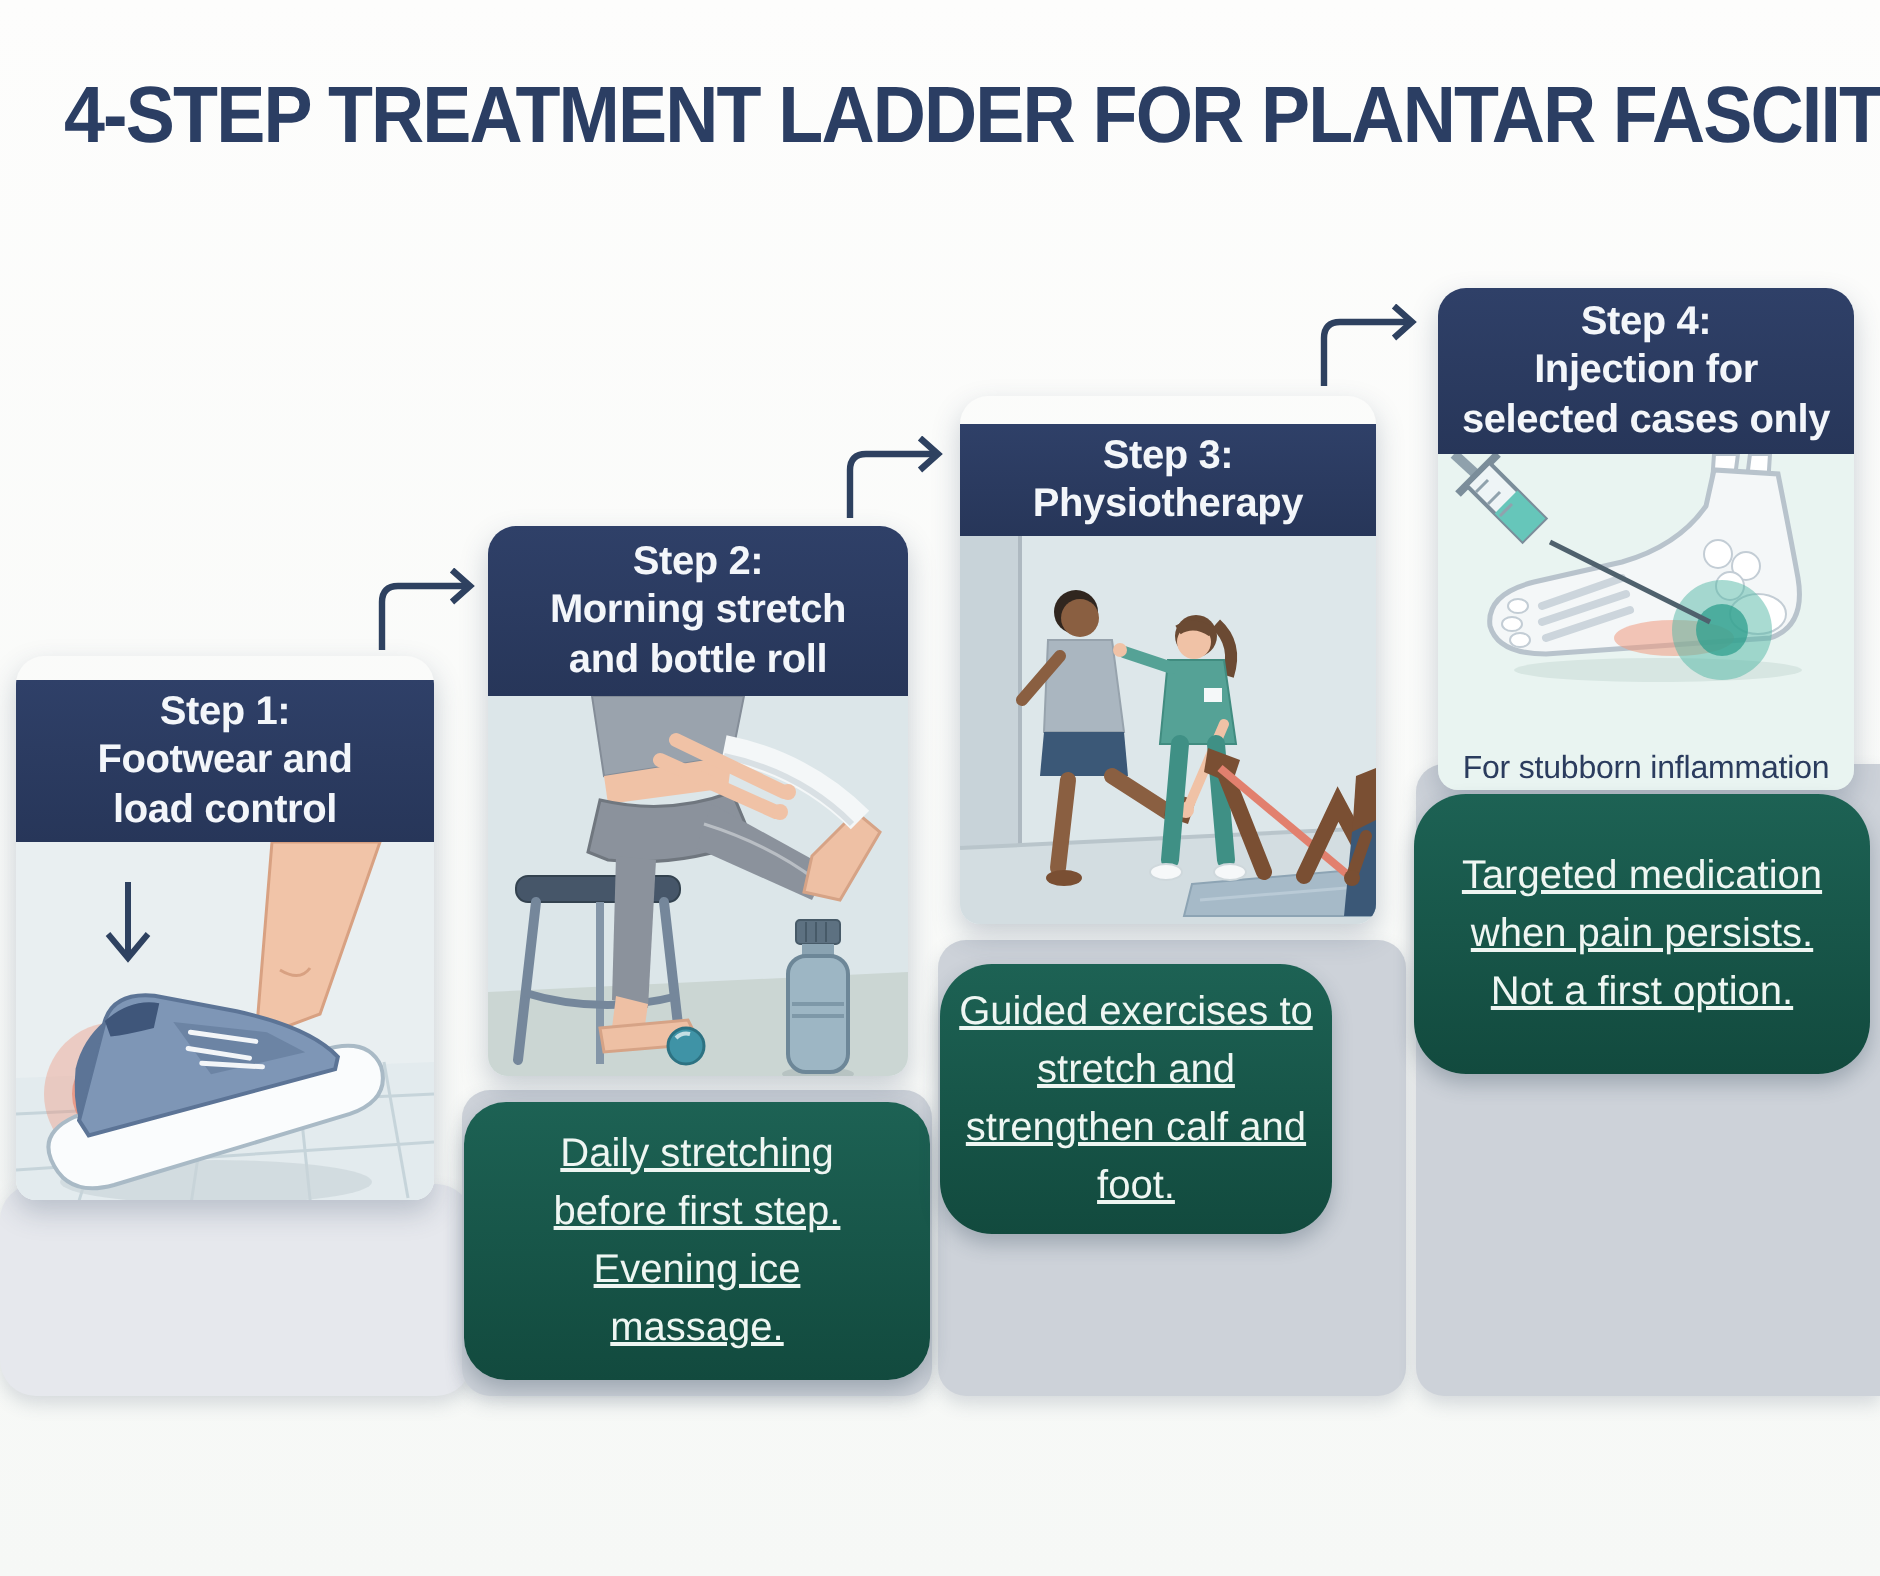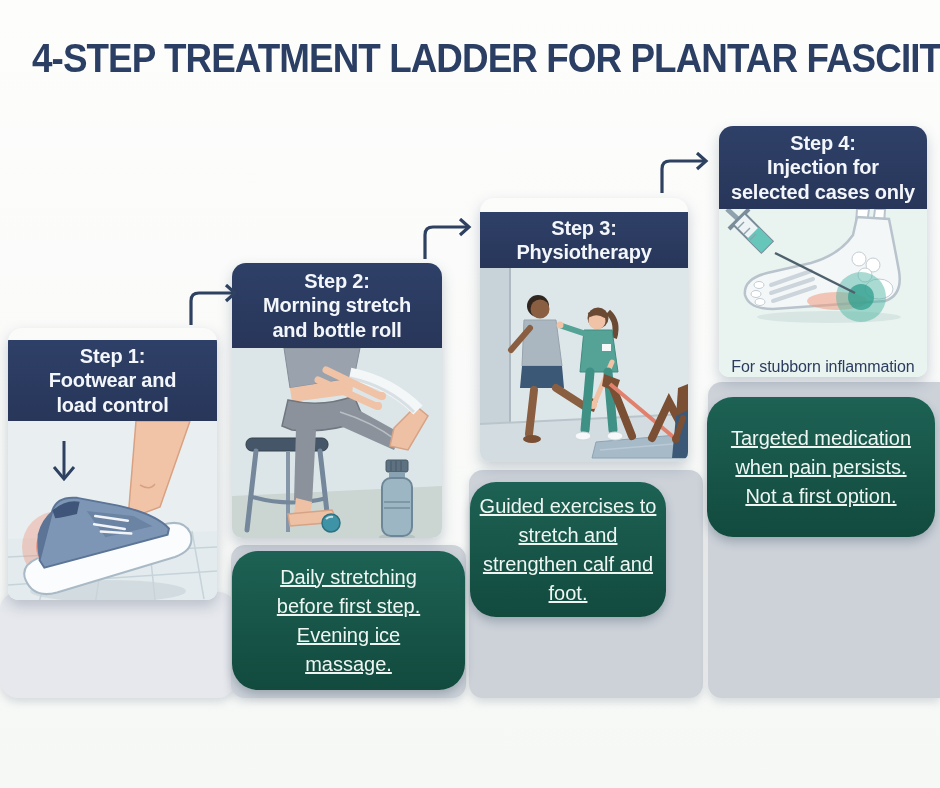--- a/index.html
+++ b/index.html
@@ -23,23 +23,23 @@
   .bd2{left:231px;top:545px;width:235px;height:153px;border-radius:14px;background:#cdd2d9;}
   .bd3{left:469px;top:470px;width:234px;height:228px;border-radius:14px;background:#cdd2d9;}
   .bd4{left:708px;top:382px;width:232px;height:316px;border-radius:14px 0 0 14px;background:#cdd2d9;}
 
   .panel{
     position:absolute;border-radius:14px 14px 10px 10px;overflow:hidden;
     box-shadow:0 6px 14px rgba(50,70,100,.25);
     display:flex;flex-direction:column;
   }
   .p1{left:8px;top:328px;width:209px;height:272px;}
-  .p2{left:232px;top:263px;width:210px;height:275px;}
+  .p2{left:244px;top:263px;width:210px;height:275px;}
   .p3{left:480px;top:198px;width:208px;height:264px;}
-  .p4{left:719px;top:126px;width:208px;height:251px;}
+  .p4{left:719px;top:144px;width:208px;height:251px;}
 
   .hdr{
     background:linear-gradient(180deg,#2f4068,#273659);
     color:#f3f6fa;font-weight:bold;font-size:20px;line-height:1.22;
     letter-spacing:-.2px;text-align:center;white-space:pre-line;
     display:flex;align-items:center;justify-content:center;
     flex:0 0 auto;
   }
   .h1{height:81px;margin-top:12px;} .h2{height:85px;} .h3{height:56px;margin-top:14px;} .h4{height:83px;}
 
@@ -53,21 +53,21 @@
 
   .note{
     position:absolute;border-radius:26px;
     background:linear-gradient(180deg,#1d6254,#124a3e);
     color:#eef6f2;font-size:20px;line-height:1.45;text-align:center;white-space:pre-line;
     display:flex;align-items:center;justify-content:center;
     box-shadow:0 5px 10px rgba(40,60,80,.28);
     padding:0 6px;box-sizing:border-box;text-decoration:underline;
   }
   .n1{left:6px;top:612px;width:222px;height:108px;}
-  .n2{left:232px;top:551px;width:233px;height:139px;}
+  .n2{left:232px;top:551px;width:233px;height:139px;border-radius:21px;}
   .n3{left:470px;top:482px;width:196px;height:135px;}
   .n4{left:707px;top:397px;width:228px;height:140px;}
 
   .arrow{position:absolute;}
 </style>
 </head>
 <body>
 
 <div class="stage">
 

